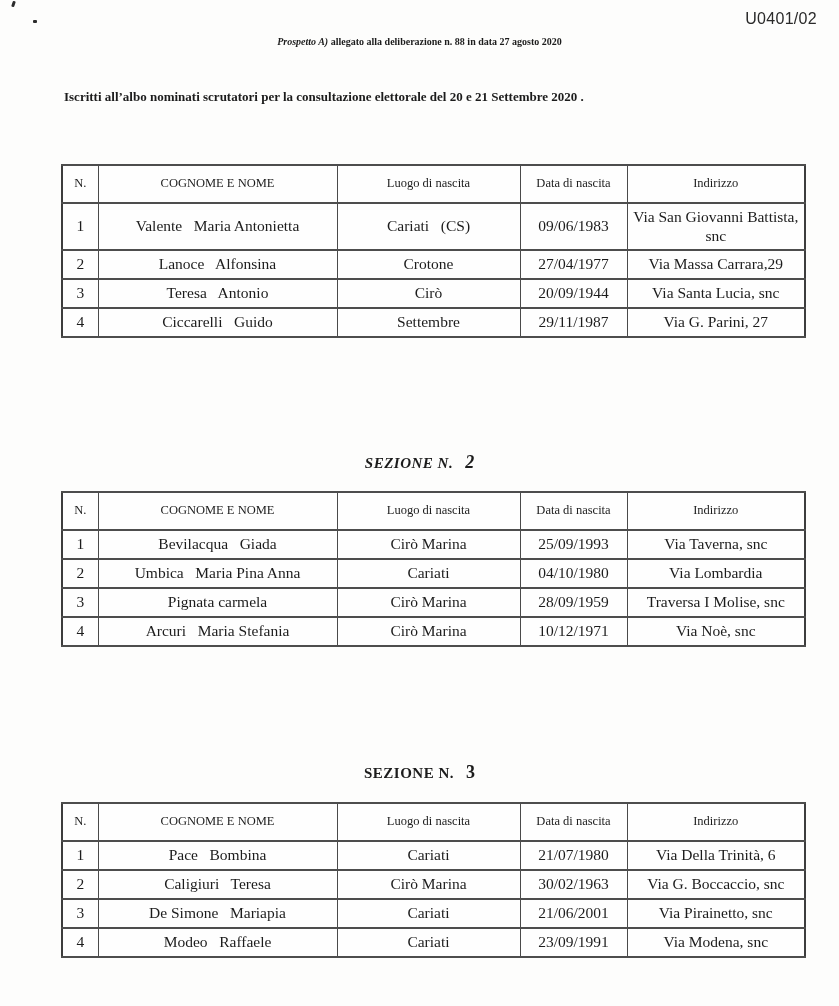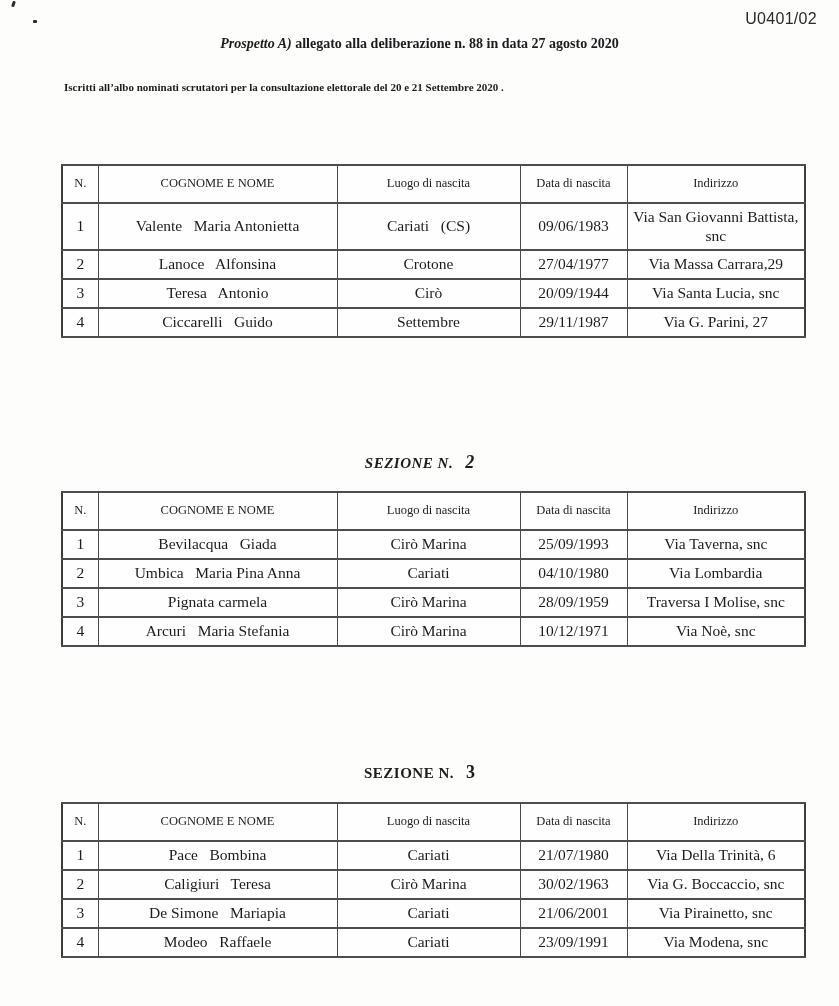--- a/index.html
+++ b/index.html
@@ -20,30 +20,30 @@
     font-size: 16px;
     color: #2a2a2a;
     letter-spacing: 0.3px;
   }
   .title {
     position: absolute;
     top: 36px;
     left: 0;
     width: 100%;
     text-align: center;
-    font-size: 14px;
+    font-size: 10px;
     font-weight: bold;
   }
   .title-em { font-style: italic; }
   .subtitle {
     position: absolute;
-    top: 81px;
+    top: 89px;
     left: 64px;
     width: 700px;
-    font-size: 11px;
+    font-size: 13px;
     font-weight: bold;
   }
   .sezione {
     position: absolute;
     left: 0;
     width: 100%;
     text-align: center;
     font-size: 15px;
     font-weight: bold;
     letter-spacing: 0.5px;

